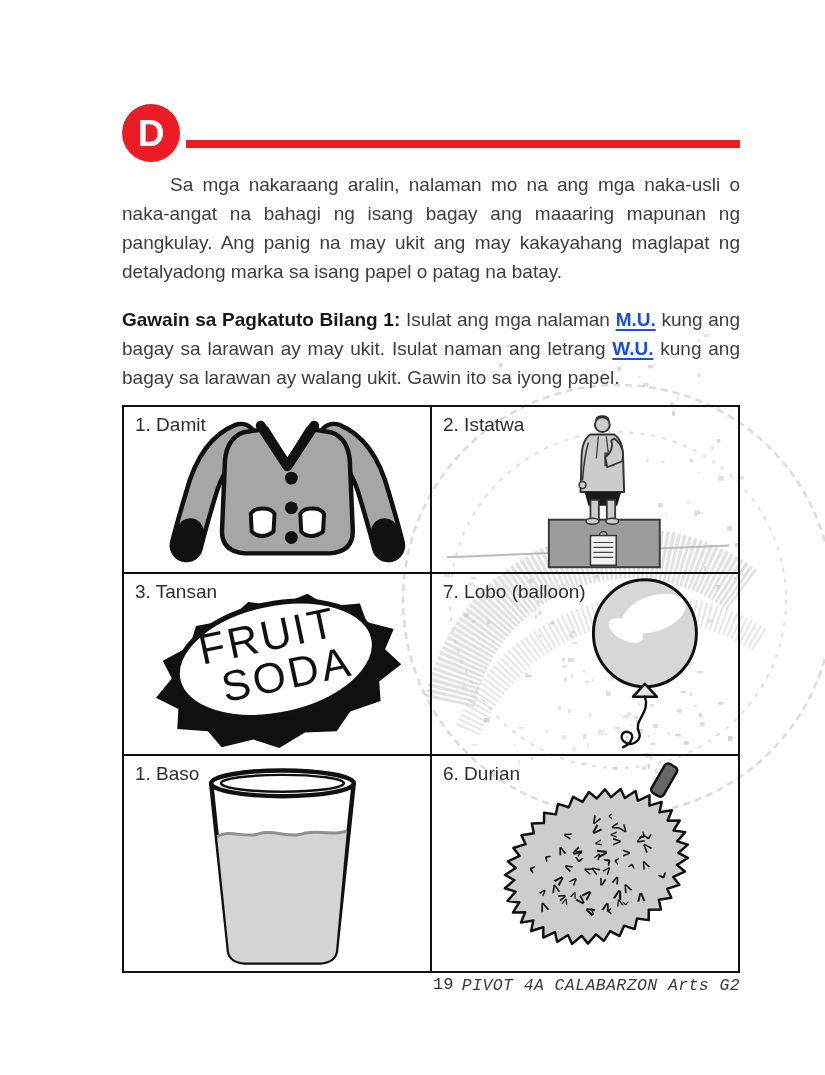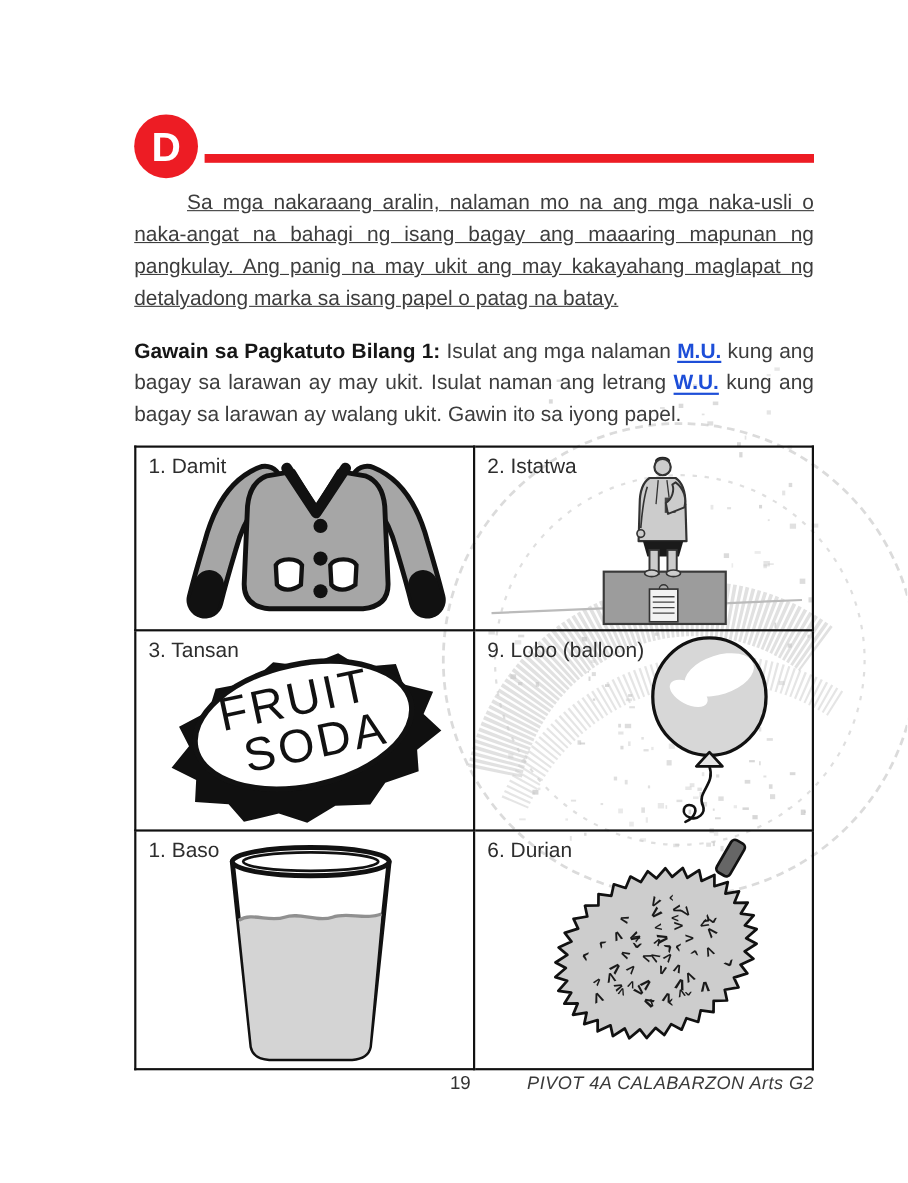--- a/index.html
+++ b/index.html
@@ -18,21 +18,21 @@
   .badge{
     position:absolute;left:0;top:0;width:58px;height:58px;border-radius:50%;
     background:var(--accent,#ED1C24);
     display:flex;align-items:center;justify-content:center;
   }
   .badge span{color:#fff;font-weight:bold;font-size:37px;line-height:1;}
   .rule{position:absolute;left:64px;right:0;top:36px;height:8px;background:var(--accent,#ED1C24);}
 
   .intro{
     margin:8px 0 0 0;font-size:19px;line-height:29px;
-    text-align:justify;text-indent:48px;color:#3d3d3d;text-decoration:underline;
+    text-align:justify;text-indent:48px;color:#3d3d3d;
   }
   .activity{
     margin:19px 0 0 0;font-size:19px;line-height:29px;
     text-align:justify;color:#3d3d3d;
   }
   .activity b{color:#161616;}
   .activity .ul{
     color:#1d4ed8;text-decoration:underline;
     text-decoration-thickness:2px;text-underline-offset:3px;
   }
@@ -42,21 +42,21 @@
   table.items tr:nth-child(1) td{height:165px;border-radius:32px;}
   table.items tr:nth-child(2) td{height:180px;}
   table.items tr:nth-child(3) td{height:215px;}
   .cell{position:absolute;inset:0;}
   .cell-label{
     position:absolute;top:7px;left:11px;font-size:19px;color:#2d2d2d;
     white-space:nowrap;
   }
   .illus{position:absolute;inset:0;width:100%;height:100%;}
 
-  .footer{position:absolute;left:116px;right:85px;top:975px;height:24px;font-size:17px;color:#333;}
+  .footer{position:absolute;left:140px;right:85px;top:975px;height:24px;font-size:17px;color:#333;font-family:Liberation Mono, monospace;}
   .pagenum{position:absolute;left:293px;}
   .booktitle{position:absolute;right:0;top:1px;font-style:italic;font-size:16.5px;letter-spacing:.4px;color:#3a3a3a;}
 </style>
 </head>
 <body>
 
 <div class="page">
 
   <svg class="watermark" width="825" height="1075" viewBox="0 0 825 1075" aria-hidden="true">
     <circle cx="618" cy="600" r="215" fill="none" stroke="#cfcfcf" stroke-width="2.5" stroke-dasharray="7 5" opacity="0.75"></circle>
@@ -286,21 +286,21 @@
 
         <td>
           <div class="cell">
             <svg class="illus" viewBox="0 0 309 178" aria-hidden="true">
               <ellipse cx="215" cy="58" rx="52" ry="54" fill="#d7d7d7" stroke="#111" stroke-width="3"></ellipse>
               <ellipse cx="224" cy="38" rx="33" ry="18" fill="#fff" transform="rotate(-18 224 38)"></ellipse>
               <ellipse cx="196" cy="55" rx="19" ry="10" fill="#fff" transform="rotate(28 196 55)"></ellipse>
               <polygon points="215,109 203,122 227,122" fill="#e6e6e6" stroke="#111" stroke-width="2.5" stroke-linejoin="round"></polygon>
               <path d="M215,122 C221,138 203,146 209,158 C212,165 204,172 197,169 C188,166 191,155 199,158 C205,160 202,169 193,173" fill="none" stroke="#111" stroke-width="2.4" stroke-linecap="round"></path>
             </svg>
-            <span class="cell-label">9. Lobo (balloon)</span>
+            <span class="cell-label">7. Lobo (balloon)</span>
           </div>
         </td>
       </tr>
       <tr>
 
         <td>
           <div class="cell">
             <svg class="illus" viewBox="0 0 309 214" aria-hidden="true">
               <path d="M88,26 L106,196 Q108,206 122,207 L198,207 Q212,206 214,196 L232,26 Z" fill="#fff" stroke="#111" stroke-width="4.5" stroke-linejoin="round"></path>
               <path d="M94,80 C106,72 122,82 136,77 C150,72 166,82 180,77 C194,72 210,80 225,74 L214,196 Q212,206 198,207 L122,207 Q108,206 106,196 Z" fill="#d4d4d4"></path>

